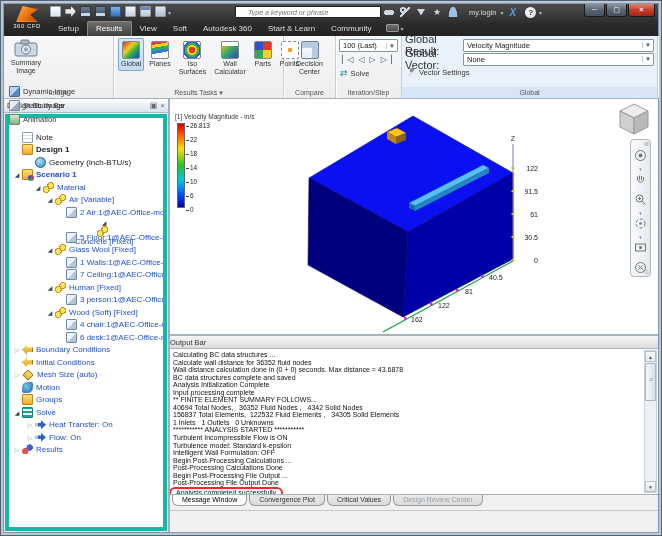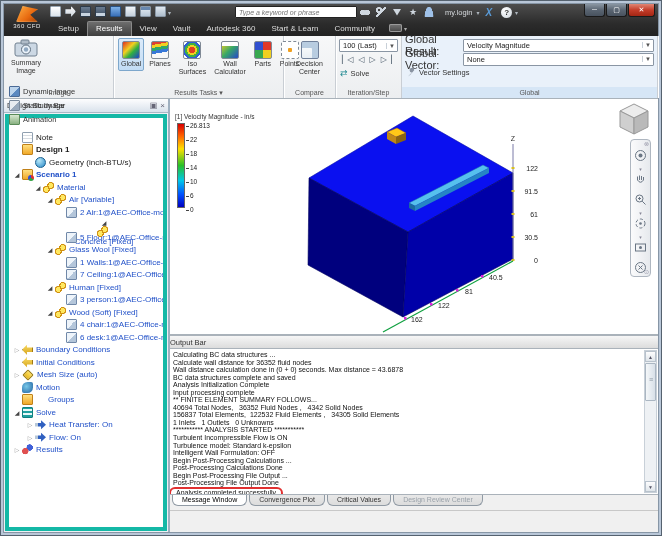--- a/index.html
+++ b/index.html
@@ -16,21 +16,21 @@
   .logo-txt{font-size:6px;color:#e8e8e8;letter-spacing:.5px;margin-top:1px;}
   .qi{width:11px;height:11px;display:inline-block;margin:0 2px;border-radius:1px;}
   .qi-new-file{background:linear-gradient(#fff,#dce4ec);border:1px solid #9aa8b6;}
   .qi-open{background:linear-gradient(#f8f8f8,#d0d8e0);border:1px solid #9aa8b6;clip-path:polygon(0 30%,55% 30%,55% 0,100% 50%,55% 100%,55% 70%,0 70%);}
   .qi-save,.qi-save-as{background:linear-gradient(#6b7d92,#3c4c60);border:1px solid #2c3a4a;box-shadow:inset 0 -3px 0 #c8d4e0;}
   .qi-undo-menu{background:linear-gradient(#7fb2e8,#3a70b8);border:1px solid #2a5488;}
   .qi-redo-menu{background:linear-gradient(#f0f4f8,#c4d0dc);border:1px solid #8a98a6;}
   .qi-status{background:linear-gradient(#e8eef4,#b8c8d8);border:1px solid #8a98a6;box-shadow:inset 0 3px 0 #6888b0;}
   .qi-customize{background:linear-gradient(#dfe7ef,#aebecd);border:1px solid #8a98a6;}
   .searchwrap{margin-left:64px;display:flex;align-items:center;}
-  .search-input{width:122px;height:12px;font-size:7px;font-style:italic;color:#777;border:1px solid #222;border-radius:1px;padding:0 3px;background:#fff;}
+  .search-input{width:146px;height:12px;font-size:7px;font-style:italic;color:#777;border:1px solid #222;border-radius:1px;padding:0 12px;background:#fff;}
   .si{width:10px;height:10px;display:inline-block;margin:0 3px;}
   .si-binoculars{background:radial-gradient(circle at 28% 55%,#cfd7df 0 2.6px,transparent 3px),radial-gradient(circle at 72% 55%,#cfd7df 0 2.6px,transparent 3px);}
   .si-key{background:radial-gradient(circle at 30% 32%,transparent 0 1px,#cfd7df 1px 3px,transparent 3.3px),linear-gradient(135deg,transparent 42%,#cfd7df 42% 58%,transparent 58%);}
   .si-send{background:#cfd7df;clip-path:polygon(10% 20%,90% 20%,50% 85%);}
   .si-star{color:#cfd7df;font-size:9px;line-height:10px;text-align:center;}
   .si-user{background:radial-gradient(circle at 50% 28%,#9fc1e8 0 2.6px,transparent 3px),radial-gradient(ellipse at 50% 88%,#9fc1e8 0 4.2px,transparent 4.6px);}
   .login-txt{color:#d5d9dd;font-size:7.5px;margin:0 4px 0 8px;cursor:pointer;}
   .x-logo{color:#5a9bd8;font-weight:bold;font-size:10px;font-style:italic;margin:0 6px;cursor:pointer;}
   .help-ic{width:11px;height:11px;border-radius:50%;background:radial-gradient(circle at 35% 30%,#fff,#cdd5dd);color:#333;font-size:8px;font-weight:bold;text-align:center;line-height:11px;margin:0 3px;cursor:pointer;}
   .winbtns{position:absolute;right:3px;top:0;display:flex;}
@@ -172,21 +172,21 @@
         <span class="dd-arrow" style="color:#aeb6be;font-size:6px;">▾</span>
         <span class="x-logo">X</span>
         <span class="help-ic">?</span>
         <span class="dd-arrow" style="color:#aeb6be;font-size:6px;">▾</span>
       </div>
     </div>
     <div class="tb-row2" id="menubar">
           <div class="mtab">Setup</div>
           <div class="mtab active">Results</div>
           <div class="mtab">View</div>
-          <div class="mtab">Vault</div>
+          <div class="mtab">Soft</div>
           <div class="mtab">Autodesk 360</div>
           <div class="mtab">Start &amp; Learn</div>
           <div class="mtab">Community</div>
           <span class="media-ic"></span>
           <span class="mtab-arrow">▾</span>
         </div>
     <div class="winbtns">
       <div class="wbtn">─</div>
       <div class="wbtn">▢</div>
       <div class="wbtn close">✕</div>
@@ -402,21 +402,21 @@
             </div>
             <div class="trow" style="padding-left: 3px;">
               <span class="tw col">▷</span>
               <span class="ti ti-mesh"></span>
               <span class="tlab blue">Mesh Size (auto)</span>
             </div>
             <div class="trow" style="padding-left: 13px;">
               <span class="ti ti-motion"></span>
               <span class="tlab blue">Motion</span>
             </div>
-            <div class="trow" style="padding-left: 13px; gap: 12px;">
+            <div class="trow" style="padding-left: 13px;">
               <span class="ti ti-groups"></span>
               <span class="tlab blue">Groups</span>
             </div>
             <div class="trow" style="padding-left: 3px;">
               <span class="tw exp">◢</span>
               <span class="ti ti-solve"></span>
               <span class="tlab blue">Solve</span>
             </div>
             <div class="trow" style="padding-left: 16px;">
               <span class="tw col">▷</span>

